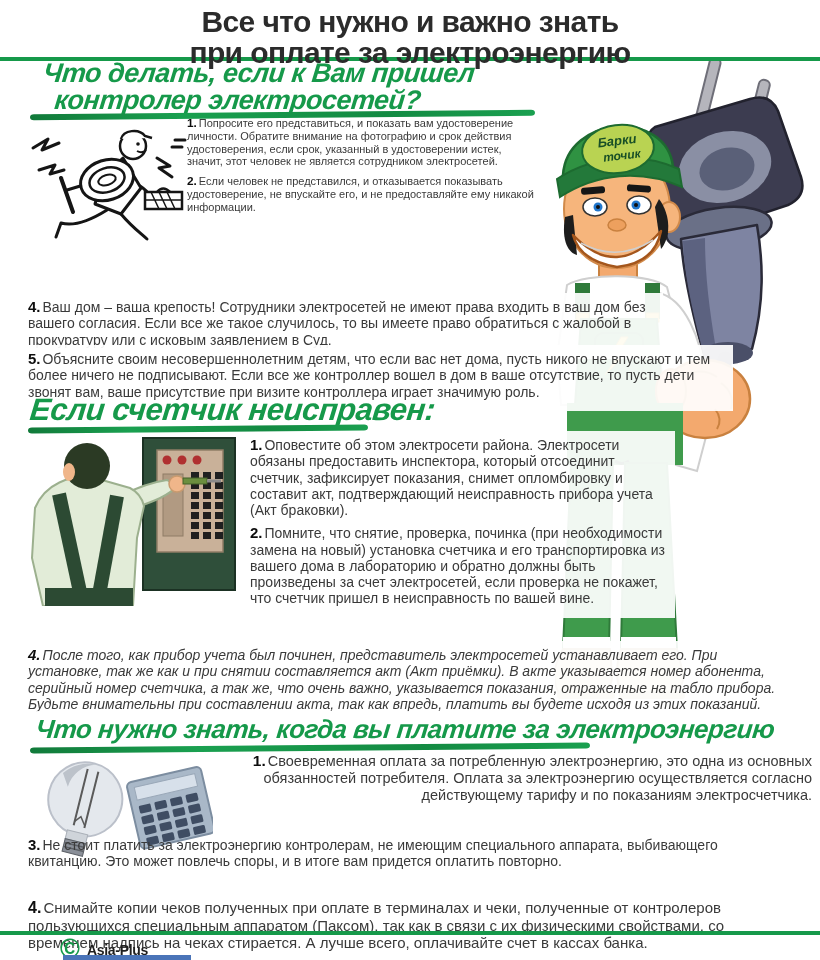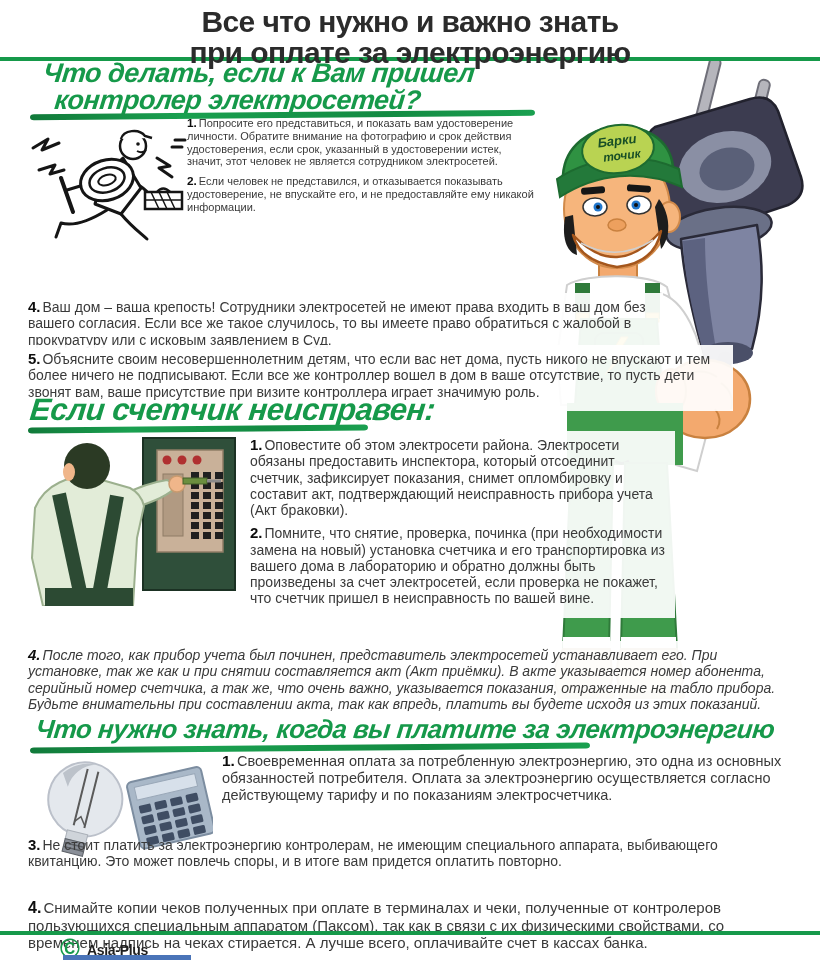--- a/index.html
+++ b/index.html
@@ -261,21 +261,21 @@
       <circle cx="48" cy="46" r="37" fill="#e3e7ec" opacity="0.93" stroke="#b6bcc6" stroke-width="2"></circle>
       <path d="M20,26 a37,37 0 0 1 30,-16 a30,30 0 0 0 -22,28 Z" fill="#9aa2ad" opacity="0.55"></path>
       <path d="M43,16 L43,74 M54,16 L54,74" stroke="#5a5a5a" stroke-width="2"></path>
       <path d="M43,70 l5,-6 l6,8" fill="none" stroke="#5a5a5a" stroke-width="1.5"></path>
       <rect x="38" y="80" width="21" height="9" fill="#cfd4da" stroke="#aab0b8"></rect>
       <rect x="38" y="89" width="21" height="13" fill="#8a8f98" stroke="#5c6066"></rect>
       <path d="M38,93 l21,0 M38,97 l21,0" stroke="#5c6066" stroke-width="1.5"></path>
     </g>
   </svg>
 
-  <div class="item" style="top:752px;left:222px;width:590px;font-size:14.5px;">
+  <div class="item" style="top:752px;left:222px;width:590px;font-size:14.5px;text-align:right;">
     <p><span class="num">1.</span><span>Своевременная оплата за потребленную электроэнергию, это одна из основных обязанностей потребителя. Оплата за электроэнергию осуществляется согласно действующему тарифу и по показаниям электросчетчика.</span></p>
   </div>
 
   <div class="item" style="top:836px;left:28px;width:700px;">
     <p><span class="num">3.</span><span>Не стоит платить за электроэнергию контролерам, не имеющим специального аппарата, выбивающего квитанцию. Это может повлечь споры, и в итоге вам придется оплатить повторно.</span></p>
   </div>
   <div class="item" style="top:898px;left:28px;width:760px;font-size:15px;">
     <p><span class="num">4.</span><span>Снимайте копии чеков полученных при оплате в терминалах и чеки, полученные от контролеров пользующихся специальным аппаратом (Паксом), так как в связи с их физическими свойствами, со временем надпись на чеках стирается. А лучше всего, оплачивайте счет в кассах банка.</span></p>
   </div>
 

